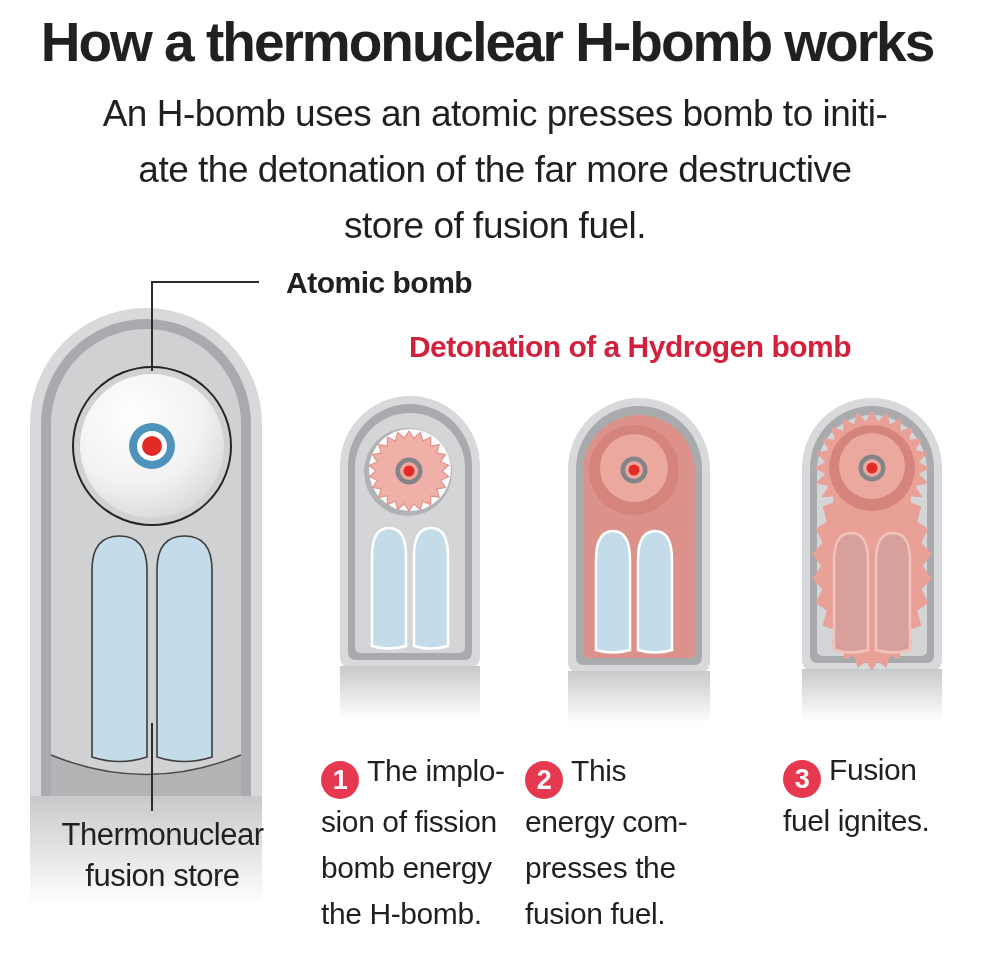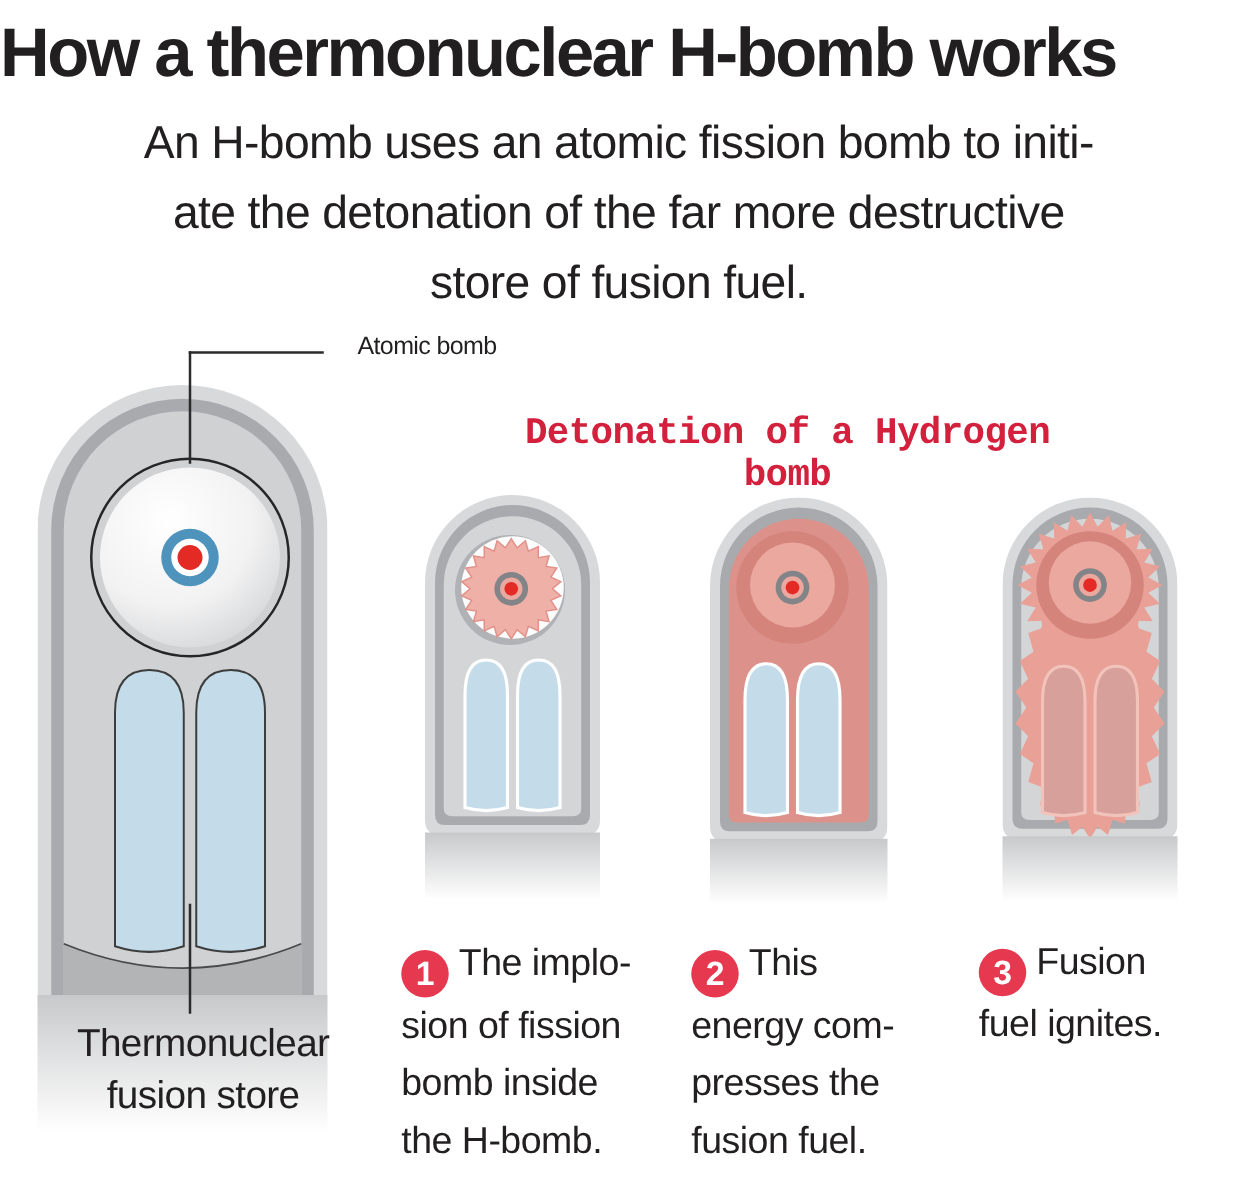--- a/index.html
+++ b/index.html
@@ -4,33 +4,33 @@
 <style>
   html,body{margin:0;padding:0;}
   body{
     width:990px;height:954px;background:#ffffff;position:relative;overflow:hidden;
     font-family:"Liberation Sans", sans-serif;color:var(--ink);
   }
   .abs{position:absolute;}
   .pre{white-space:pre-line;}
 
   .title{
-    left:0;right:16px;top:10px;
+    left:0;right:16px;top:10px;text-align:center;
     font-size:55px;font-weight:700;letter-spacing:-2px;color:var(--ink);
   }
   .subtitle{
     left:0;right:0;top:86px;text-align:center;
     font-size:37px;font-weight:500;letter-spacing:-0.5px;line-height:56px;color:var(--ink);
   }
   .atomic-label{
-    left:286px;top:266px;font-size:20px;font-weight:400;letter-spacing:-0.5px;
+    left:286px;top:266px;font-size:30px;font-weight:700;letter-spacing:-0.5px;
   }
   .seq-heading{
     left:390px;top:330px;width:480px;text-align:center;
-    font-size:30px;font-weight:600;letter-spacing:-0.5px;color:var(--accent-red);font-family:Liberation Mono, monospace;
+    font-size:30px;font-weight:600;letter-spacing:-0.5px;color:var(--accent-red);
   }
   .thermo-label{
     left:30px;top:814px;width:265px;text-align:center;
     font-size:31px;font-weight:500;line-height:41px;letter-spacing:-0.5px;
   }
   .vline{width:2px;background:var(--line);}
   .hline{height:2px;background:var(--line);}
   .lead-atomic-v{left:151px;top:281px;height:90px;}
   .lead-atomic-h{left:151px;top:281px;width:108px;}
   .lead-thermo-v{left:151px;top:723px;height:88px;}
@@ -43,21 +43,21 @@
 
   .bomb-main{left:30px;top:308px;}
   .bomb-1{left:340px;top:396px;}
   .bomb-2{left:568px;top:398px;}
   .bomb-3{left:802px;top:398px;}
 
   .caption{
     font-size:30px;font-weight:500;line-height:46px;letter-spacing:-0.4px;color:var(--ink);
   }
   .caption-1{left:321px;top:718px;width:212px;}
-  .caption-2{left:553px;top:718px;width:212px;}
+  .caption-2{left:525px;top:718px;width:212px;}
   .caption-3{left:783px;top:717px;width:200px;}
   .badge{
     display:inline-block;width:38px;height:38px;border-radius:50%;
     background:var(--badge-red);color:#ffffff;font-size:27px;font-weight:700;
     text-align:center;line-height:38px;margin-right:8px;vertical-align:-8px;
   }
 
   
   .case-outer{fill:var(--case-outer);}
   .case-rim{fill:var(--case-rim);}
@@ -78,21 +78,21 @@
   .star1{fill:var(--pink-light);stroke:#e29189;stroke-width:1.2;}
   .star3{fill:var(--pink-star);}
   .pink-ring{fill:var(--pink-deep);}
   .pink-face{fill:var(--pink-light2);}
   .gray-ring{fill:var(--ring-gray);}
 </style>
 </head>
 <body>
 
 <div class="abs title">How a thermonuclear H-bomb works</div>
-<div class="abs subtitle pre">An H-bomb uses an atomic fission bomb to initi-
+<div class="abs subtitle pre">An H-bomb uses an atomic presses bomb to initi-
 ate the detonation of the far more destructive
 store of fusion fuel.</div>
 
 <svg class="abs bomb-main" width="232" height="490" viewBox="0 0 232 490">
   <defs>
     <radialGradient id="sph" cx="38%" cy="30%" r="85%">
       <stop offset="0" stop-color="#ffffff"></stop>
       <stop offset="0.55" stop-color="#f2f2f3"></stop>
       <stop offset="0.85" stop-color="#dadbdc"></stop>
       <stop offset="1" stop-color="#c0c2c4"></stop>
@@ -180,21 +180,21 @@
     <circle class="pink-face" cx="70" cy="68" r="33"></circle>
     <circle class="gray-ring" cx="70" cy="70" r="13.5"></circle>
     <circle class="pink-face" cx="70" cy="70" r="9"></circle>
     <circle class="core-red" cx="70" cy="70" r="5.5"></circle>
   </g>
 </svg>
 <div class="abs shadow shadow-3"></div>
 
 <p class="abs caption caption-1"><span class="badge">1</span><span class="pre">The implo-
 sion of fission
-bomb inside
+bomb energy
 the H-bomb.</span></p>
 
 <p class="abs caption caption-2"><span class="badge">2</span><span class="pre">This
 energy com-
 presses the
 fusion fuel.</span></p>
 
 <p class="abs caption caption-3"><span class="badge">3</span><span class="pre">Fusion
 fuel ignites.</span></p>
 

